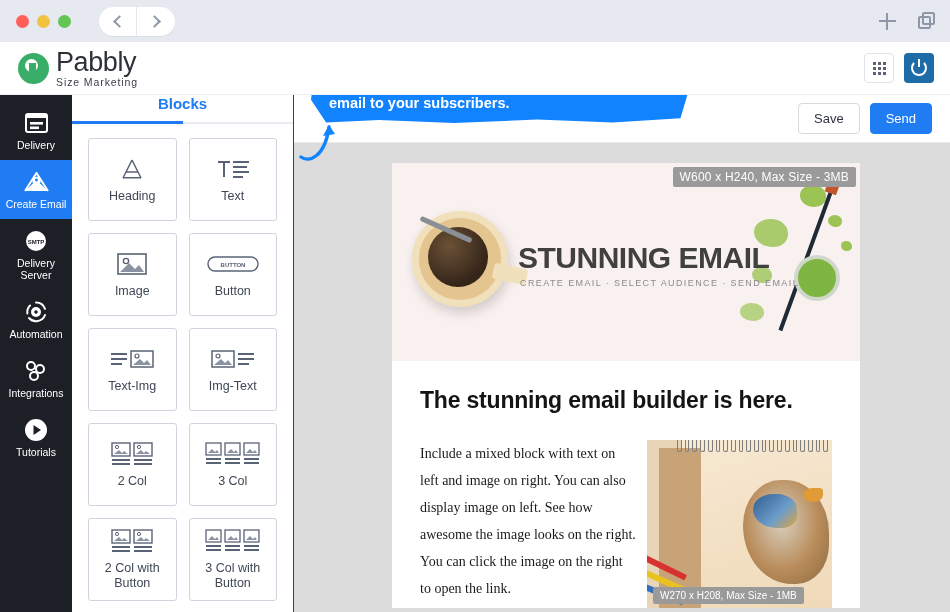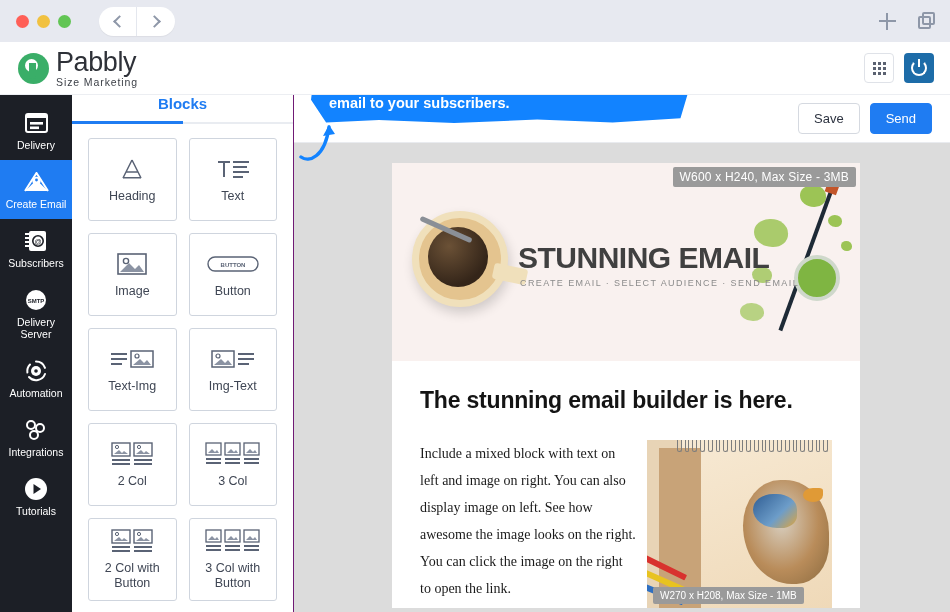--- a/index.html
+++ b/index.html
@@ -363,34 +363,20 @@
         <svg width="25" height="20" viewBox="0 0 25 20">
             <path d="M1 19 L12.5 8 L24 19 Z" fill="#fff"></path>
             <path d="M1 19 L12.5 1 L24 19" fill="none" stroke="#fff" stroke-width="2"></path>
             <circle cx="12.5" cy="9" r="4.2" fill="#fff"></circle>
             <circle cx="12.5" cy="8" r="1.4" fill="#1f7cf2"></circle>
           </svg>
       </div>
       <div class="nav-label">Create Email</div>
     </div>
 
-    <div class="nav-item">
-      <div class="nav-ico">
-        <svg width="22" height="22" viewBox="0 0 22 22">
-            <rect x="4" y="1" width="17" height="20" rx="2" fill="#fff"></rect>
-            <circle cx="13" cy="11" r="5.2" fill="none" stroke="#1c1f26" stroke-width="1.6"></circle>
-            <text x="13" y="14" font-size="7" text-anchor="middle" fill="#1c1f26" font-family="sans-serif">@</text>
-            <rect x="0" y="3" width="5" height="2" fill="#fff"></rect>
-            <rect x="0" y="7" width="5" height="2" fill="#fff"></rect>
-            <rect x="0" y="11" width="5" height="2" fill="#fff"></rect>
-            <rect x="0" y="15" width="5" height="2" fill="#fff"></rect>
-          </svg>
-      </div>
-      <div class="nav-label">Subscribers</div>
-    </div>
 
     <div class="nav-item">
       <div class="nav-ico">
         <svg width="22" height="22" viewBox="0 0 22 22">
             <circle cx="11" cy="11" r="10" fill="#fff"></circle>
             <text x="11" y="13.5" font-size="6" text-anchor="middle" fill="#1c1f26" font-family="sans-serif" font-weight="bold">SMTP</text>
           </svg>
       </div>
       <div class="nav-label">Delivery Server</div>
     </div>

